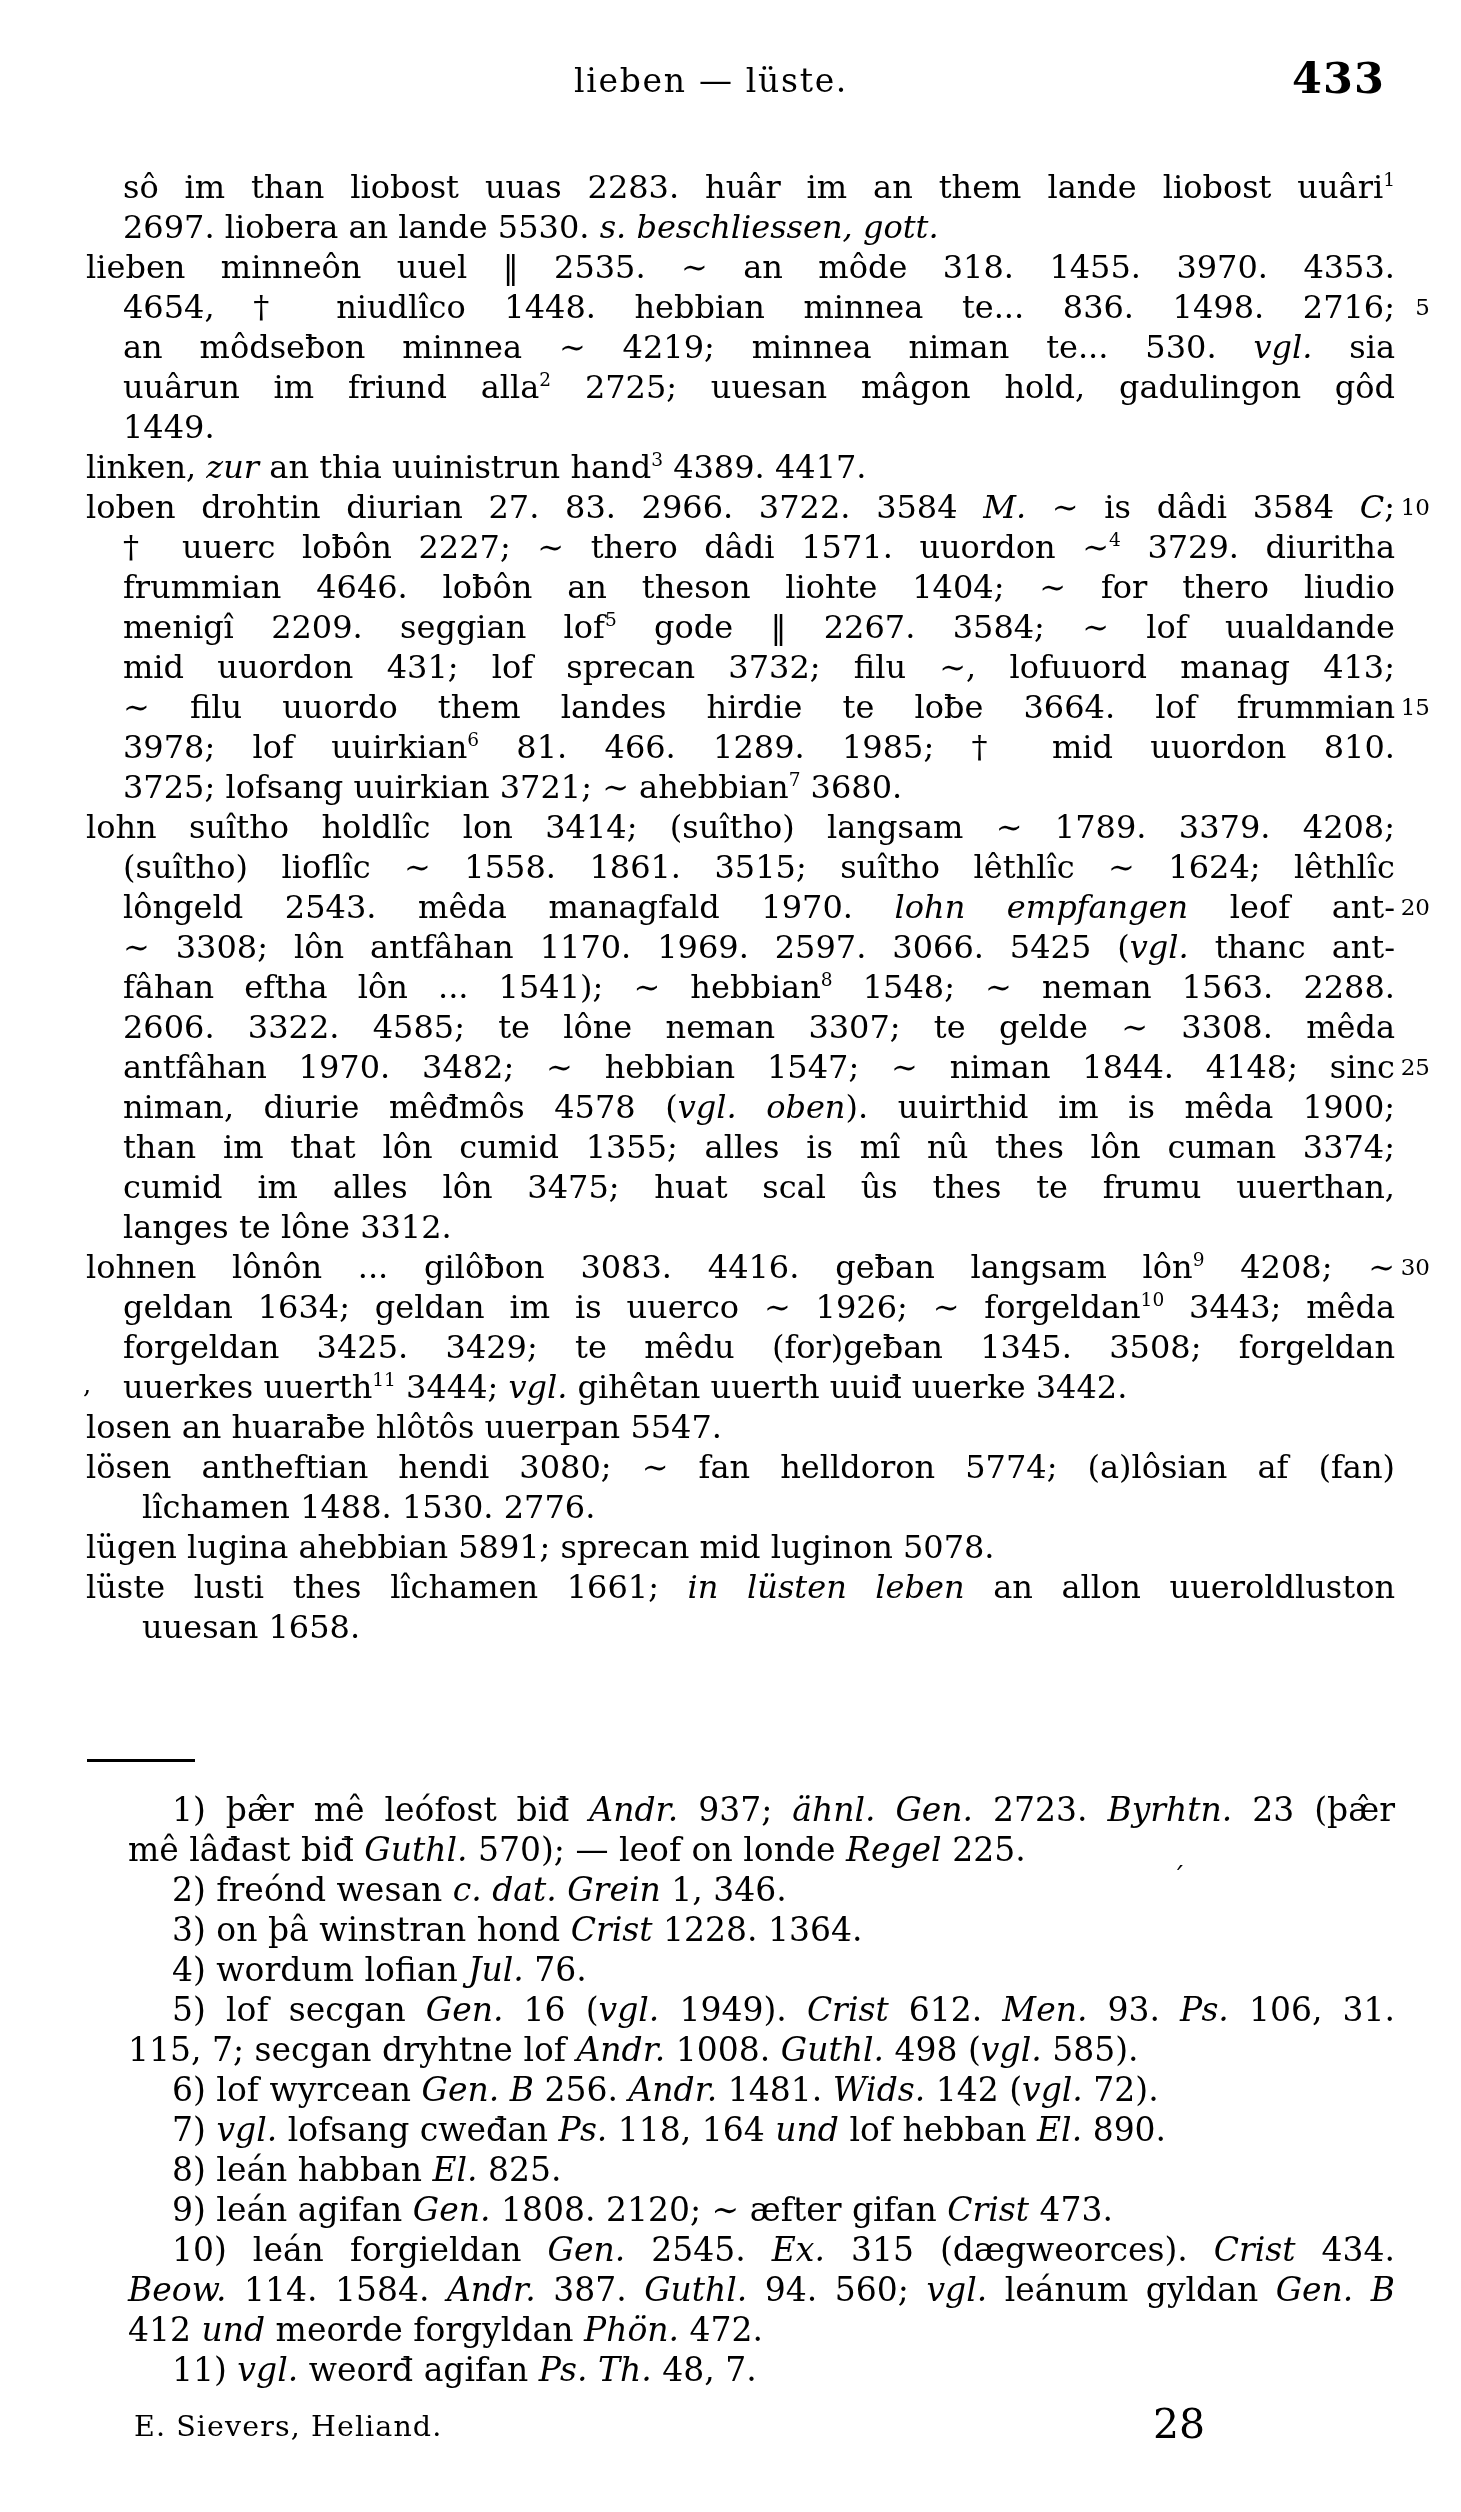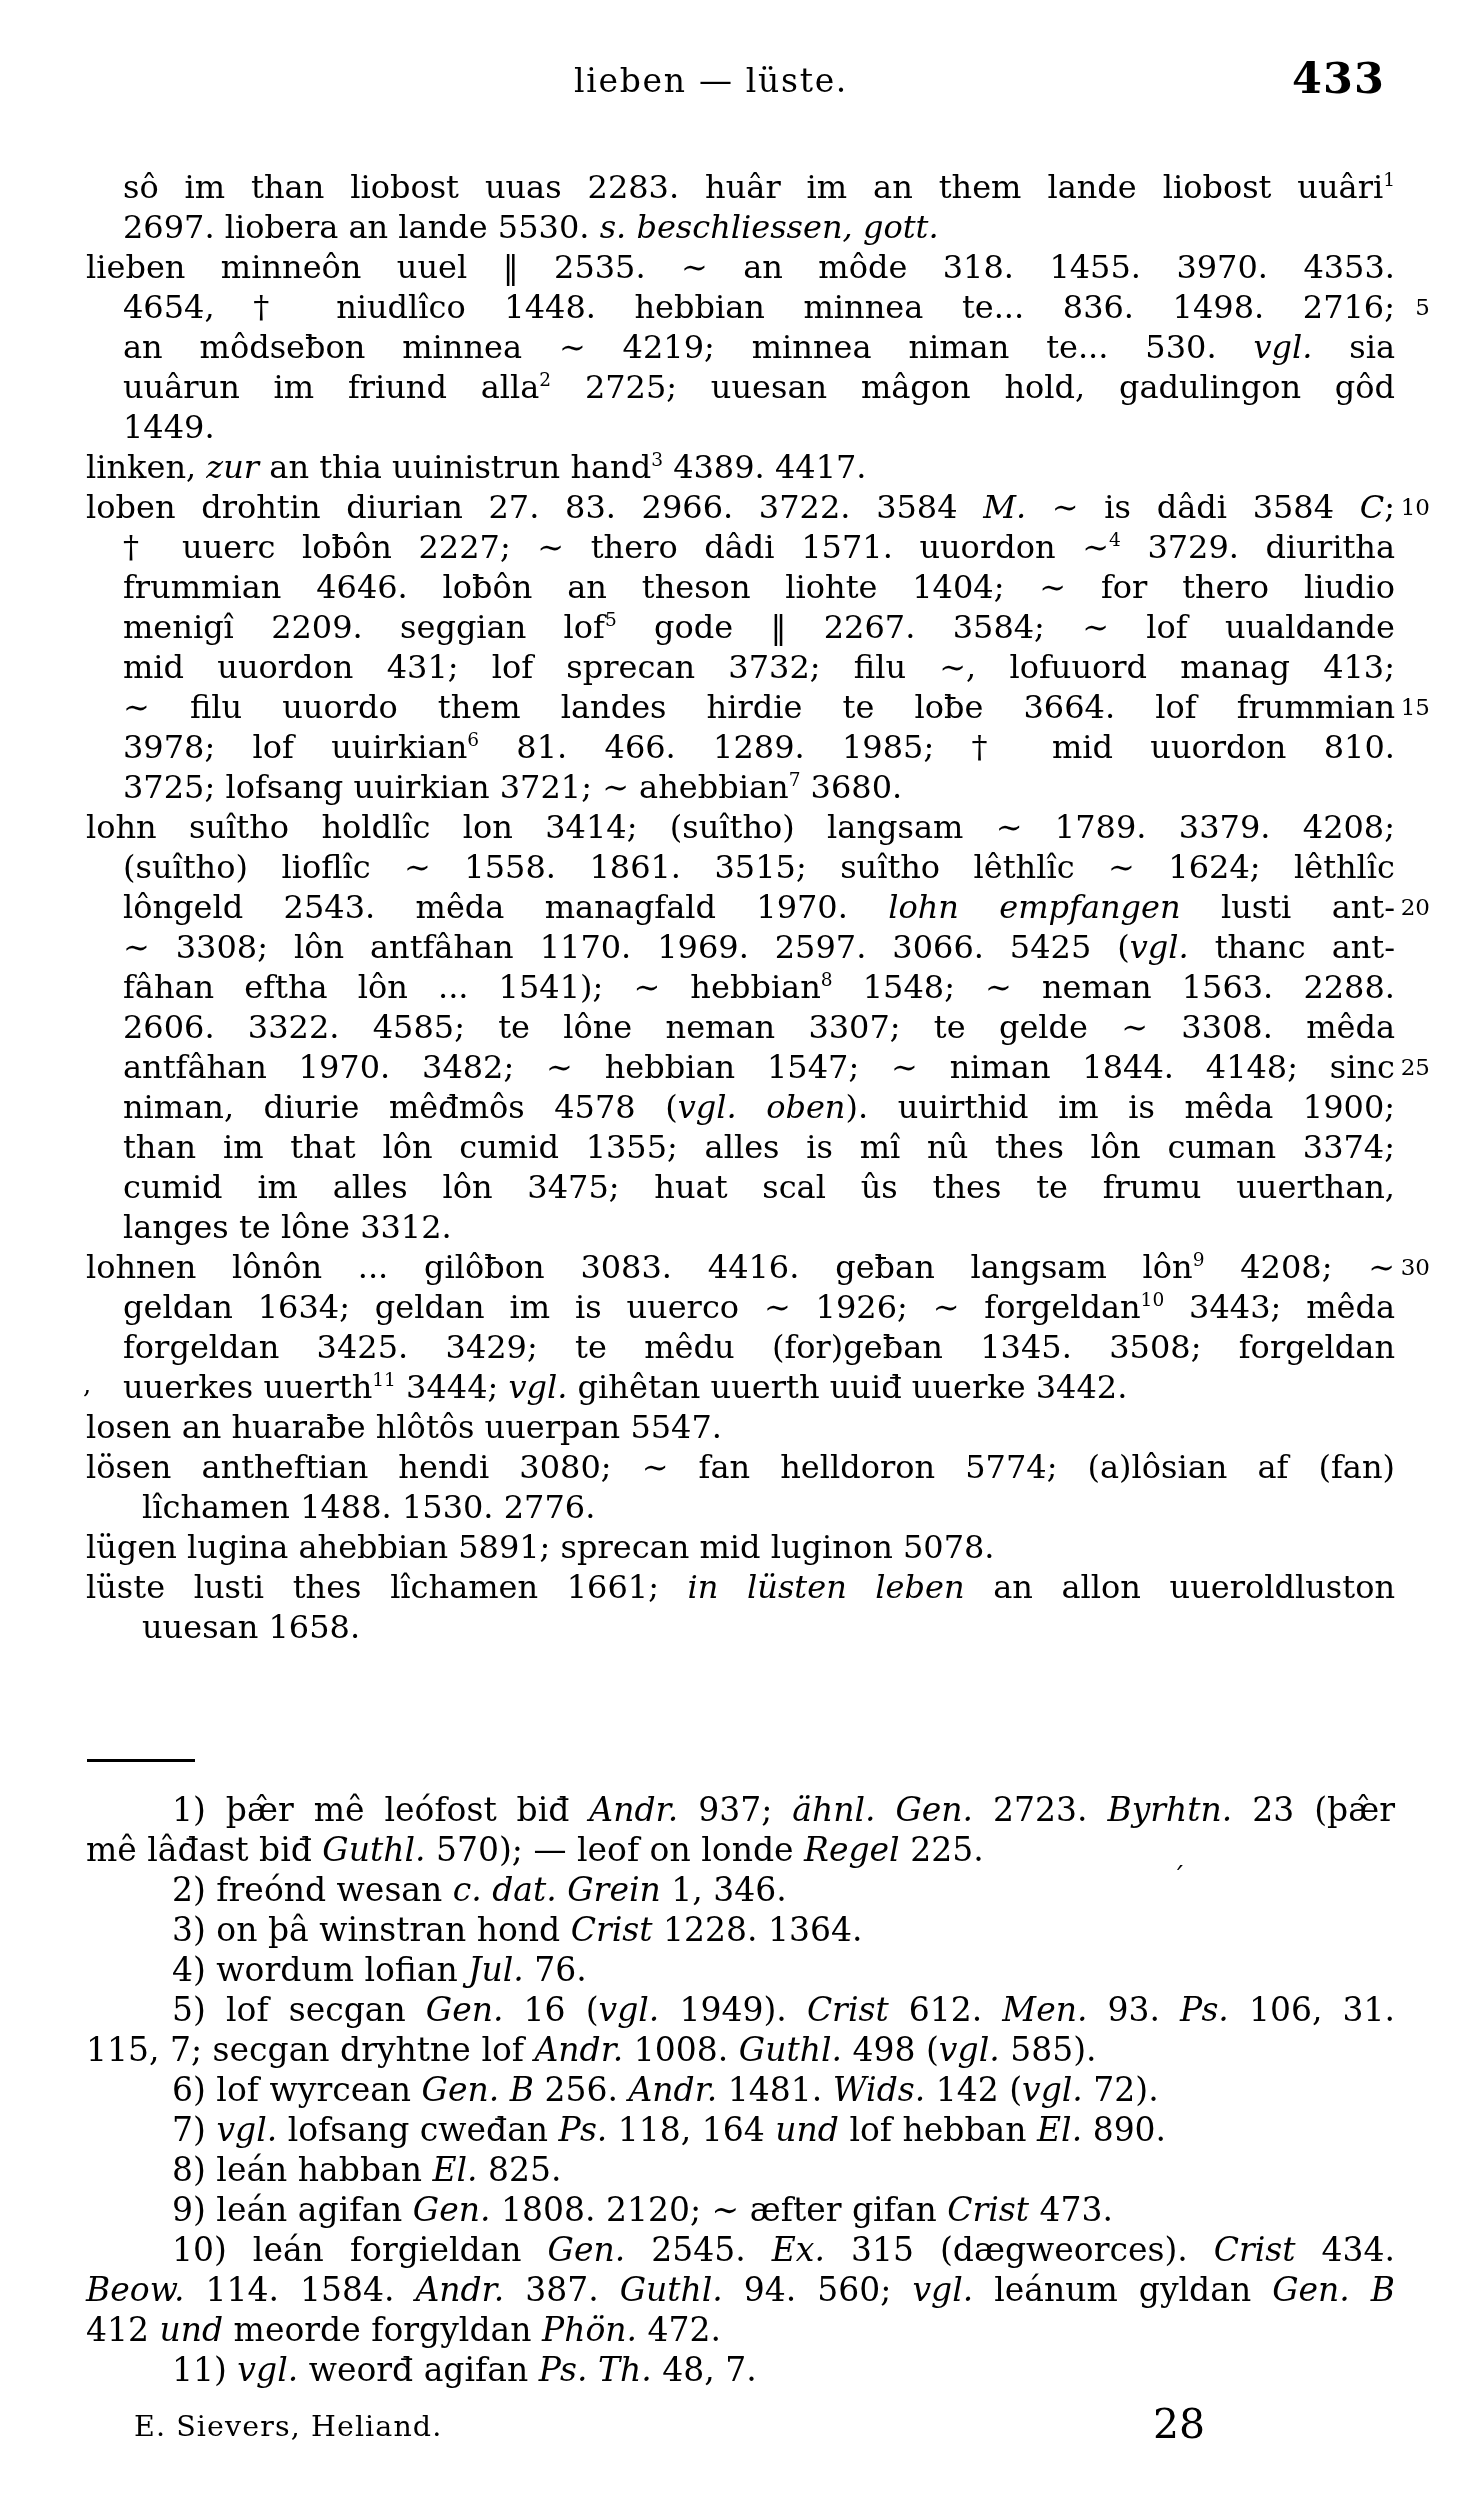--- a/index.html
+++ b/index.html
@@ -11,21 +11,21 @@
   .textblock{position:absolute;left:86px;width:1309px;}
   #main-text{top:167px;font-size:32px;}
   #footnotes{top:1790px;font-size:33px;}
   .line{position:relative;height:40px;line-height:40px;white-space:nowrap;overflow:visible;}
   #footnotes .line{height:40px;line-height:40px;}
   .just{text-align:justify;text-align-last:justify;}
   .entry{padding-left:0;}
   .cont{padding-left:37px;}
   .cont2{padding-left:56px;}
   .fn-first{padding-left:86px;}
-  .fn-cont{padding-left:0;}
+  .fn-cont{padding-left:0;margin-left:42px;}
   .b{font-weight:normal;}
   .i{font-style:italic;}
   sup{font-size:0.58em;vertical-align:super;line-height:0;letter-spacing:normal;}
   .num{position:absolute;right:-35px;top:9px;font-size:23px;line-height:1;text-align:left;}
   .fn-rule{position:absolute;left:87px;top:1759px;width:108px;height:2.9px;background:#000;}
   .footer{position:absolute;top:2405px;left:0;width:1462px;height:46px;font-size:28.5px;margin-left:40px;}
   .footer-left{position:absolute;left:94px;top:4.6px;letter-spacing:1.1px;}
   .footer-right{position:absolute;left:1113px;top:-4.6px;font-size:41px;}
   .artifact{position:absolute;font-size:26px;color:#000;}
 </style>
@@ -51,21 +51,21 @@
       <div class="line entry just"><span class="b">loben</span><span> drohtin </span><span class="s">diurian</span><span> 27. 83. 2966. 3722. 3584 </span><span class="i">M.</span><span> ∼ is dâdi 3584 </span><span class="i">C</span><span>;</span><span class="num">10</span></div>
       <div class="line cont just"><span>† uuerc loƀôn 2227;  ∼ thero dâdi 1571.  uuordon ∼</span><sup>4</sup><span> 3729.  diuritha</span></div>
       <div class="line cont just"><span>frummian 4646.  loƀôn an theson liohte 1404; ∼ for thero liudio</span></div>
       <div class="line cont just"><span>menigî 2209.  </span><span class="s">seggian</span><span> lof</span><sup>5</sup><span> gode ‖ 2267. 3584;  ∼ lof uualdande</span></div>
       <div class="line cont just"><span>mid uuordon 431; lof sprecan 3732;  filu ∼, lofuuord manag 413;</span></div>
       <div class="line cont just"><span>∼ filu uuordo them landes hirdie te loƀe 3664.  lof </span><span class="s">frummian</span><span class="num">15</span></div>
       <div class="line cont just"><span>3978;  lof </span><span class="s">uuirkian</span><sup>6</sup><span> 81. 466. 1289. 1985;  † mid uuordon 810.</span></div>
       <div class="line cont"><span>3725; lofsang uuirkian 3721; ∼ </span><span class="s">ahebbian</span><sup>7</sup><span> 3680.</span></div>
       <div class="line entry just"><span class="b">lohn</span><span> suîtho holdlîc lon 3414;  (suîtho) langsam ∼ 1789. 3379. 4208;</span></div>
       <div class="line cont just"><span>(suîtho) lioflîc ∼ 1558. 1861. 3515;  suîtho lêthlîc ∼ 1624;  lêthlîc</span></div>
-      <div class="line cont just"><span>lôngeld 2543.  mêda managfald 1970.  </span><span class="i">lohn empfangen</span><span> lusti ant-</span><span class="num">20</span></div>
+      <div class="line cont just"><span>lôngeld 2543.  mêda managfald 1970.  </span><span class="i">lohn empfangen</span><span> leof ant-</span><span class="num">20</span></div>
       <div class="line cont just"><span>∼ 3308; lôn antfâhan 1170. 1969. 2597. 3066. 5425 (</span><span class="i">vgl.</span><span> thanc ant-</span></div>
       <div class="line cont just"><span>fâhan eftha lôn ... 1541);  ∼ hebbian</span><sup>8</sup><span> 1548;  ∼ neman 1563. 2288.</span></div>
       <div class="line cont just"><span>2606. 3322. 4585;  te lône </span><span class="s">neman</span><span> 3307;  te gelde ∼ 3308.  mêda</span></div>
       <div class="line cont just"><span>antfâhan 1970. 3482;  ∼ hebbian 1547;  ∼ niman 1844. 4148;  sinc</span><span class="num">25</span></div>
       <div class="line cont just"><span>niman, diurie mêđmôs 4578 (</span><span class="i">vgl. oben</span><span>).  uuirthid im is mêda 1900;</span></div>
       <div class="line cont just"><span>than im that lôn cumid 1355;  alles is mî nû thes lôn cuman 3374;</span></div>
       <div class="line cont just"><span>cumid im alles lôn 3475;  huat scal ûs thes te frumu uuerthan,</span></div>
       <div class="line cont"><span>langes te lône 3312.</span></div>
       <div class="line entry just"><span class="b">lohnen</span><span> lônôn ... gilôƀon 3083. 4416.  geƀan langsam </span><span class="s">lôn</span><sup>9</sup><span> 4208; ∼</span><span class="num">30</span></div>
       <div class="line cont just"><span>geldan 1634; geldan im is uuerco ∼ 1926;  ∼ forgeldan</span><sup>10</sup><span> 3443;  mêda</span></div>

